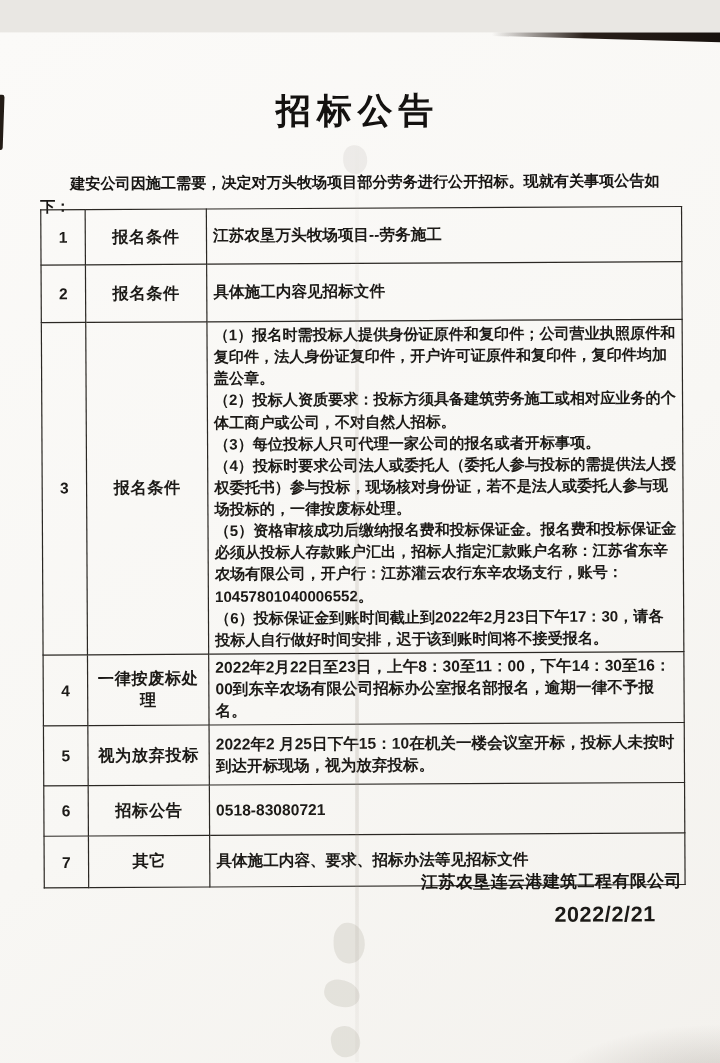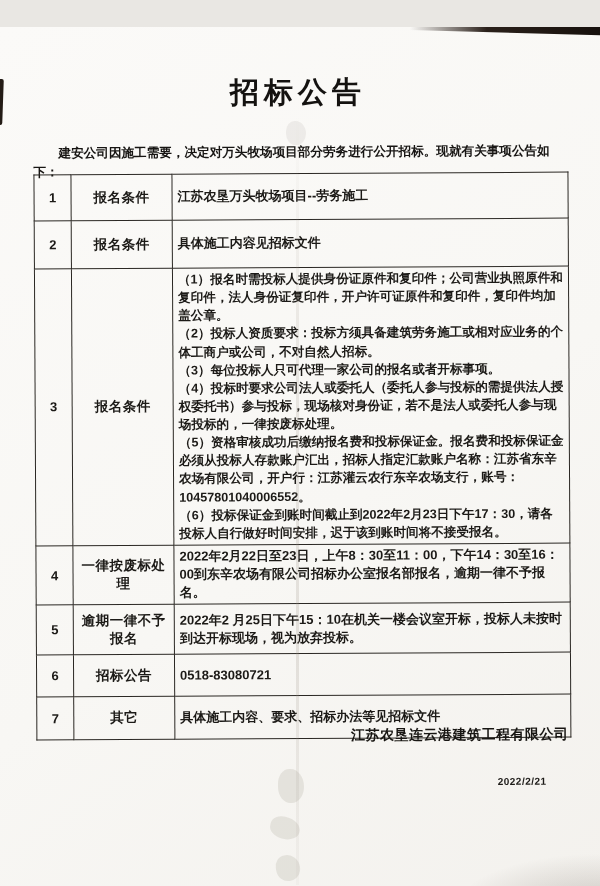--- a/index.html
+++ b/index.html
@@ -86,22 +86,22 @@
   td.content-cell{font-size:13px;font-weight:700;line-height:1.4;padding-left:7px;}
   tr.h-r1{height:46px;} tr.h-r2{height:48px;} tr.h-r3{height:257px;}
   tr.h-r4{height:51px;} tr.h-r5{height:50px;} tr.h-r6{height:42px;} tr.h-r7{height:43px;}
   td.conditions-cell{font-size:12.6px;font-weight:600;line-height:1.44;padding:4px 6px 4px 7px;}
   .para{margin:0;}
   .doc-footer-company{
     position:absolute;top:700px;right:33px;
     font-size:14px;font-weight:700;color:#181613;letter-spacing:0.5px;
   }
   .doc-footer-date{
-    position:absolute;top:750px;right:55px;
-    font-size:10px;font-weight:600;color:#1c1a17;letter-spacing:0.5px;
+    position:absolute;top:726px;right:55px;
+    font-size:18px;font-weight:600;color:#1c1a17;letter-spacing:0.5px;
   }
 </style>
 </head>
 <body>
 
 <div class="page">
 
   <div class="sheet">
 
     <div class="doc-title">招标公告</div>
@@ -137,21 +137,21 @@
             <p class="para">（6）投标保证金到账时间截止到2022年2月23日下午17：30，请各投标人自行做好时间安排，迟于该到账时间将不接受报名。</p>
           </td>
         </tr>
         <tr class="h-r4">
           <td class="no-cell">4</td>
           <td class="label-cell">一律按废标处理</td>
           <td class="content-cell">2022年2月22日至23日，上午8：30至11：00，下午14：30至16：00到东辛农场有限公司招标办公室报名部报名，逾期一律不予报名。</td>
         </tr>
         <tr class="h-r5">
           <td class="no-cell">5</td>
-          <td class="label-cell">逾期一律不予报名</td>
+          <td class="label-cell">视为放弃投标</td>
           <td class="content-cell">2022年2 月25日下午15：10在机关一楼会议室开标，投标人未按时到达开标现场，视为放弃投标。</td>
         </tr>
         <tr class="h-r6">
           <td class="no-cell">6</td>
           <td class="label-cell">招标公告</td>
           <td class="content-cell">0518-83080721</td>
         </tr>
         <tr class="h-r7">
           <td class="no-cell">7</td>
           <td class="label-cell">其它</td>

